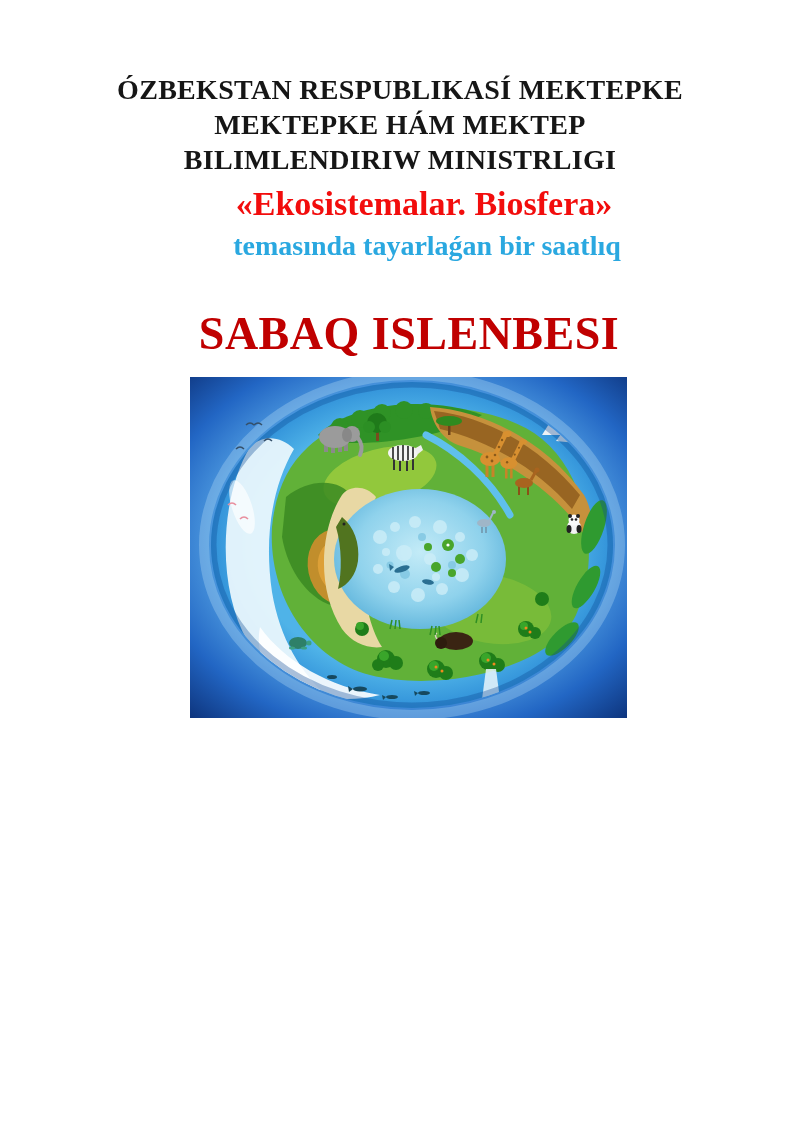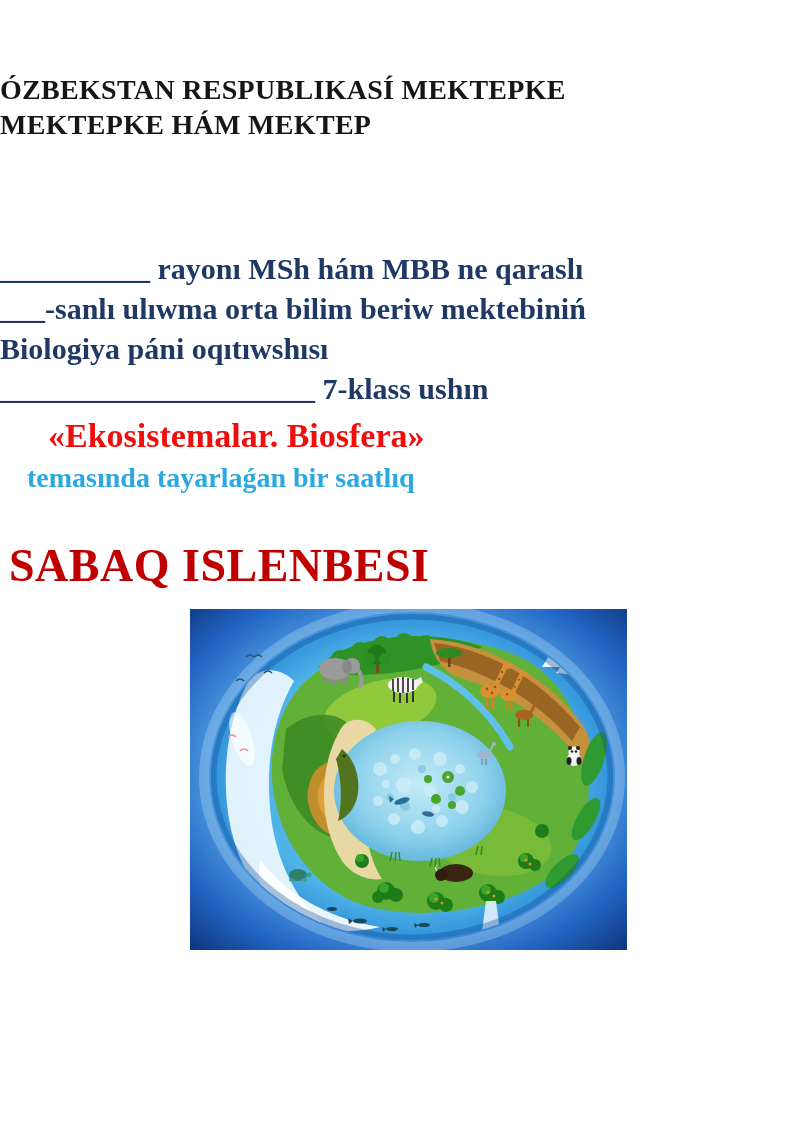--- a/index.html
+++ b/index.html
@@ -3,21 +3,21 @@
 <meta charset="utf-8">
 <style>
   html, body { margin: 0; padding: 0; }
   body {
     width: 800px; height: 1131px;
     background: #ffffff;
     font-family: "Liberation Serif", "DejaVu Serif", serif;
     overflow: hidden;
   }
   .page { position: relative; width: 800px; height: 1131px; }
-  .center-text { text-align: left; font-weight: 700; }
+  .center-text { text-align: center; font-weight: 700; }
 
   .header {
     margin-top: 72px;
     color: #161616;
     font-size: 28px;
     line-height: 35px;
     letter-spacing: 0.3px;
   }
 
   .body-block {
@@ -60,28 +60,23 @@
   }
 </style>
 </head>
 <body>
 
 <div class="page">
 
   <div class="header center-text">
     <div>ÓZBEKSTAN RESPUBLIKASÍ MEKTEPKE</div>
     <div>MEKTEPKE HÁM MEKTEP</div>
+    <div>BILIMLENDIRIW MINISTRLIGI</div>
   </div>
 
-  <div class="body-block center-text">
-    <div>__________ rayonı MSh hám MBB ne qaraslı</div>
-    <div>___-sanlı ulıwma orta bilim beriw mektebiniń</div>
-    <div>Biologiya páni oqıtıwshısı</div>
-    <div>_____________________ 7-klass ushın</div>
-  </div>
 
   <div class="topic-title center-text">«Ekosistemalar. Biosfera»</div>
   <div class="topic-subtitle center-text">temasında tayarlaǵan bir saatlıq</div>
 
   <div class="main-title center-text">SABAQ ISLENBESI</div>
 
   <svg class="illustration" viewBox="0 0 437 341" xmlns="http://www.w3.org/2000/svg">
     <defs>
       <radialGradient id="bg" cx="50%" cy="48%" r="74%">
         <stop offset="0" stop-color="#9fd6f2"></stop>

